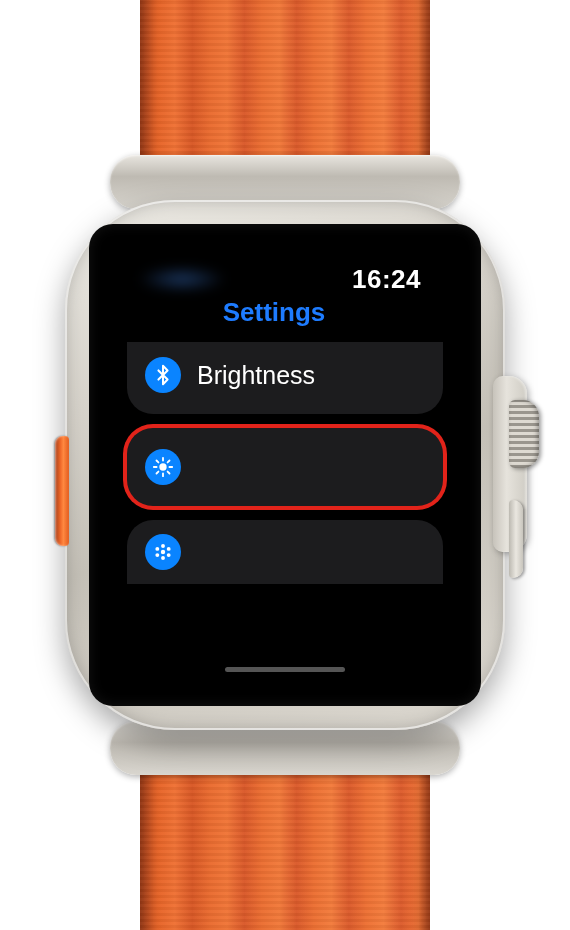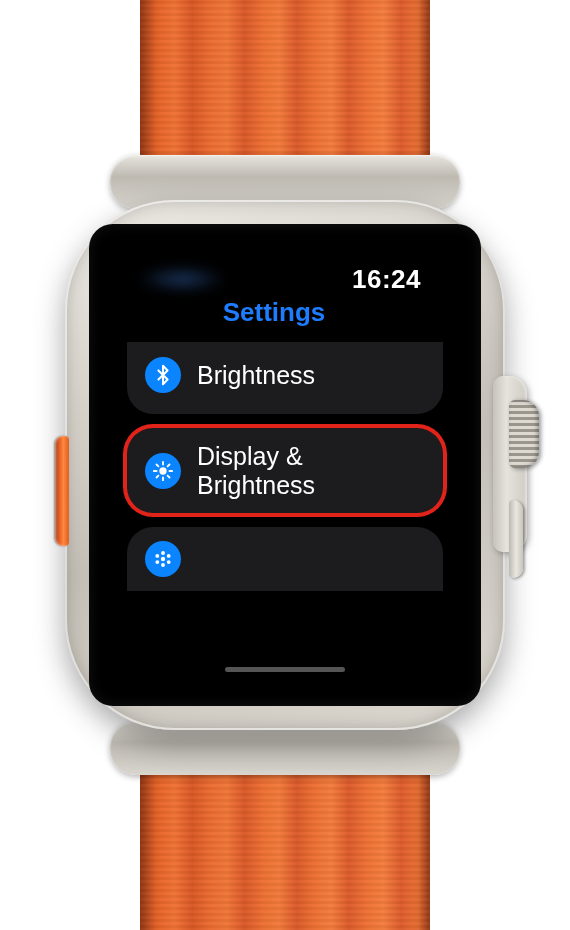--- a/index.html
+++ b/index.html
@@ -263,21 +263,20 @@
                 <line x1="12" y1="19" x2="12" y2="22"></line>
                 <line x1="2" y1="12" x2="5" y2="12"></line>
                 <line x1="19" y1="12" x2="22" y2="12"></line>
                 <line x1="4.9" y1="4.9" x2="7" y2="7"></line>
                 <line x1="17" y1="17" x2="19.1" y2="19.1"></line>
                 <line x1="4.9" y1="19.1" x2="7" y2="17"></line>
                 <line x1="17" y1="7" x2="19.1" y2="4.9"></line>
               </g>
             </svg>
           </div>
-          <div class="label">Display &amp; Brightness</div>
         </div>
 
         <div class="row partial-bot">
           <div class="icon-circle">
             <svg viewBox="0 0 24 24" fill="currentColor">
               <circle cx="12" cy="12" r="2.4"></circle>
               <circle cx="12" cy="5.5" r="2.1"></circle>
               <circle cx="12" cy="18.5" r="2.1"></circle>
               <circle cx="5.8" cy="8.6" r="2.1"></circle>
               <circle cx="18.2" cy="8.6" r="2.1"></circle>

